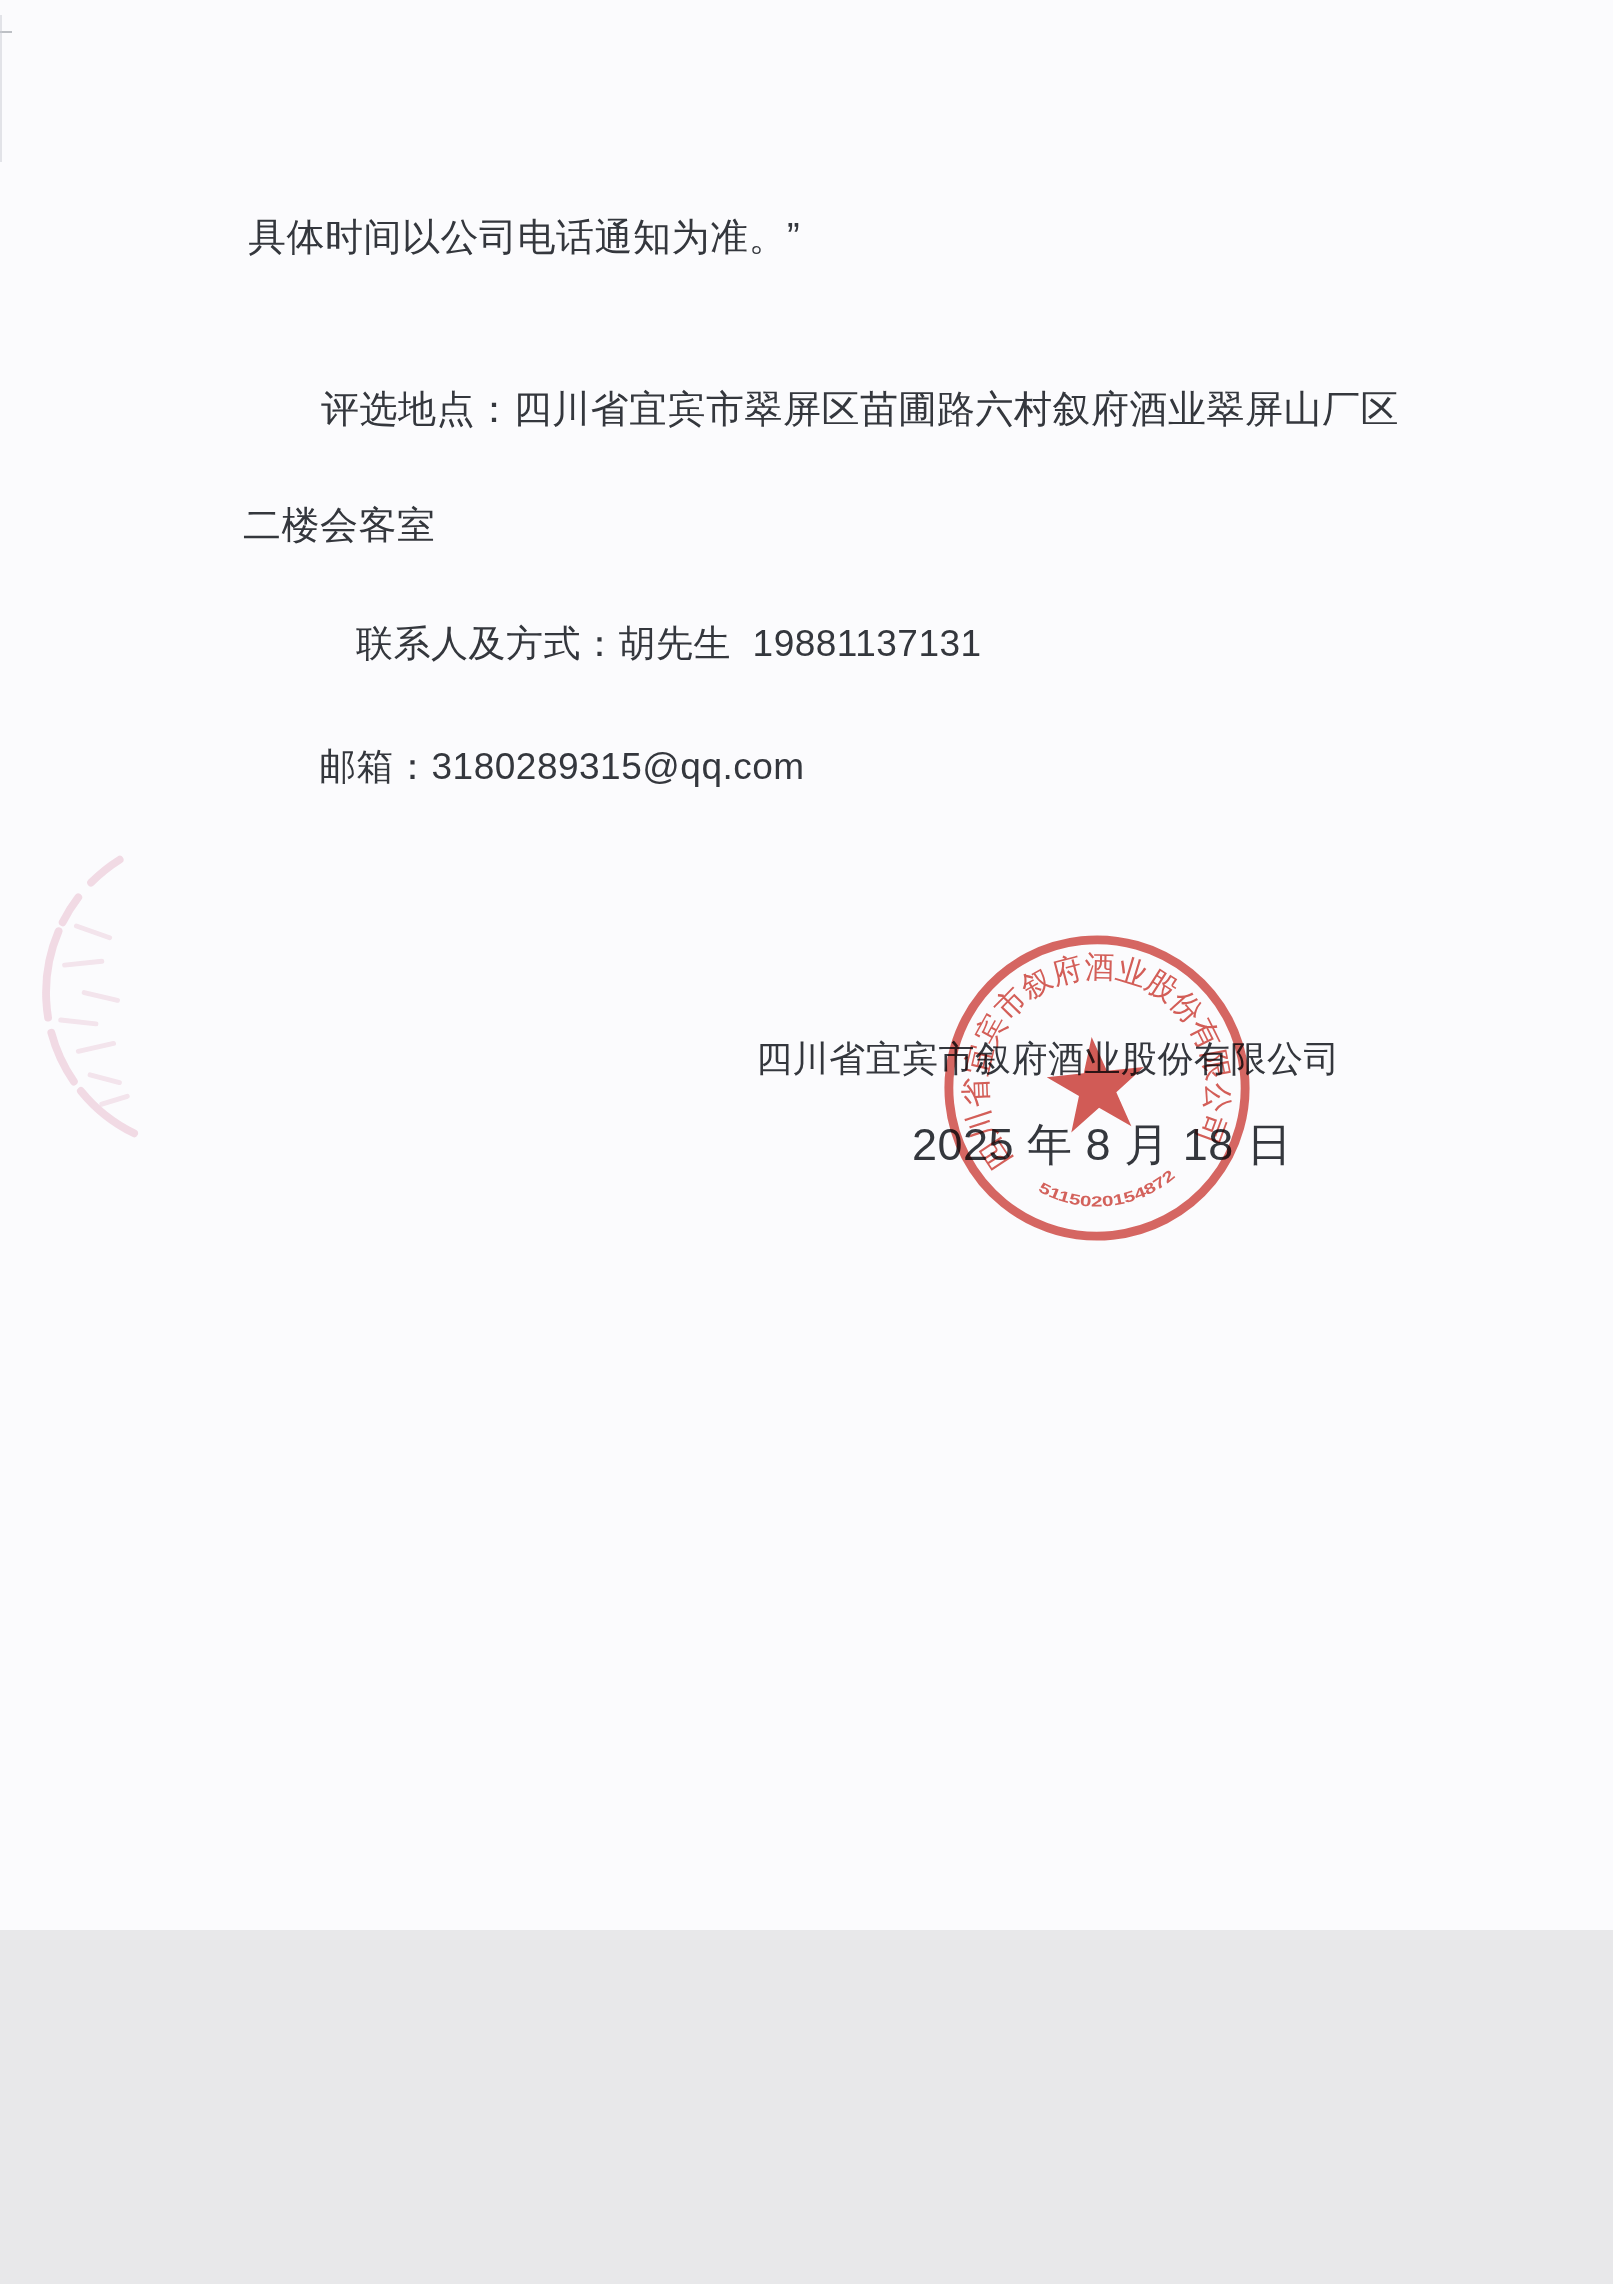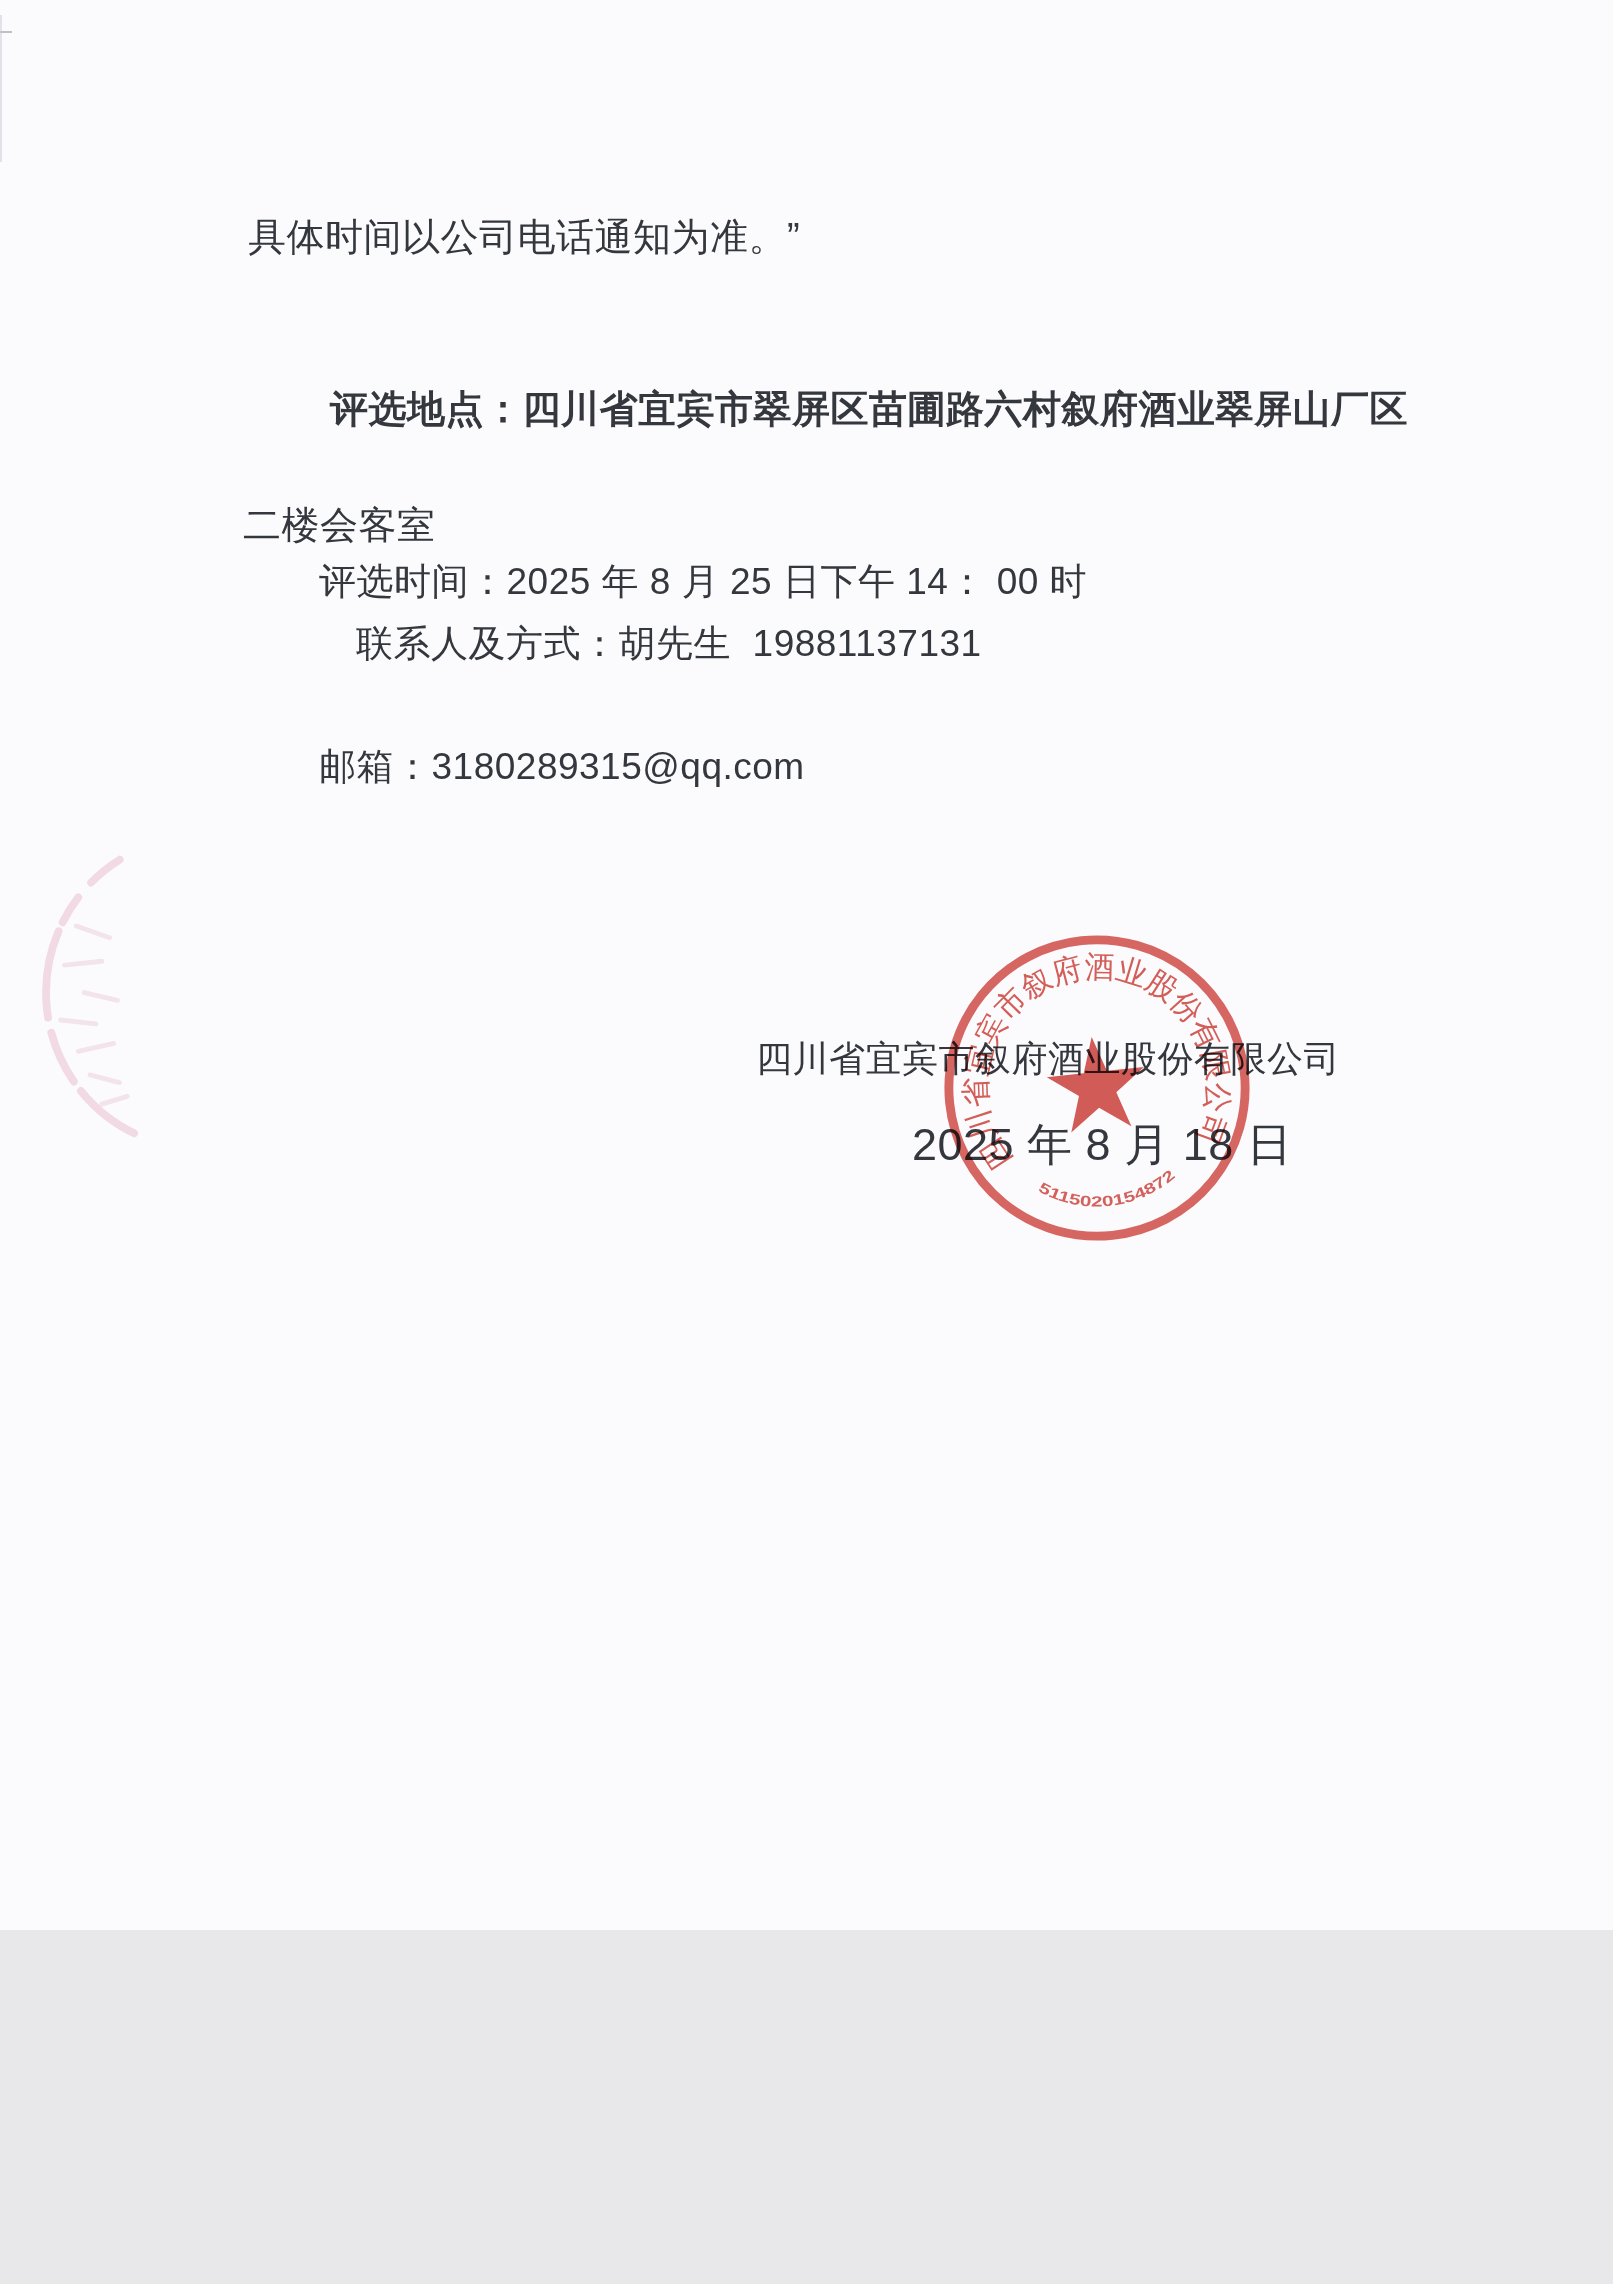--- a/index.html
+++ b/index.html
@@ -54,25 +54,24 @@
   }
 </style>
 </head>
 <body>
 
 <div class="page">
 
   <div class="doc-line fs39" style="left:248px;top:218px;">具体时间以公司电话通知为准。”</div>
 
 
-  <div class="doc-line fs39" style="left:330px;top:390px;font-weight:bold;">评选地点：四川省宜宾市翠屏区苗圃路六村叙府酒业翠屏山厂区</div>
+  <div class="doc-line fs39" style="left:321px;top:390px;">评选地点：四川省宜宾市翠屏区苗圃路六村叙府酒业翠屏山厂区</div>
 
   <div class="doc-line fs39" style="left:243px;top:470px;margin-top:36px;">二楼会客室</div>
 
-  <div class="doc-line fs38" style="left:319px;top:563px;">评选时间：2025 年 8 月 25 日下午 14： 00 时</div>
 
   <div class="doc-line fs38" style="left:319px;top:625px;margin-left:37px;">联系人及方式：胡先生  19881137131</div>
 
   <div class="doc-line fs38" style="left:319px;top:748px;">邮箱：3180289315@qq.com</div>
 
   <div class="doc-line fs37" style="left:756px;top:1041px;">四川省宜宾市叙府酒业股份有限公司</div>
 
   <div class="doc-line fs36" style="left:912px;top:1122px;">2025 年 8 月 18 日</div>
 
   <svg class="seal-svg" viewBox="0 0 320 320">

